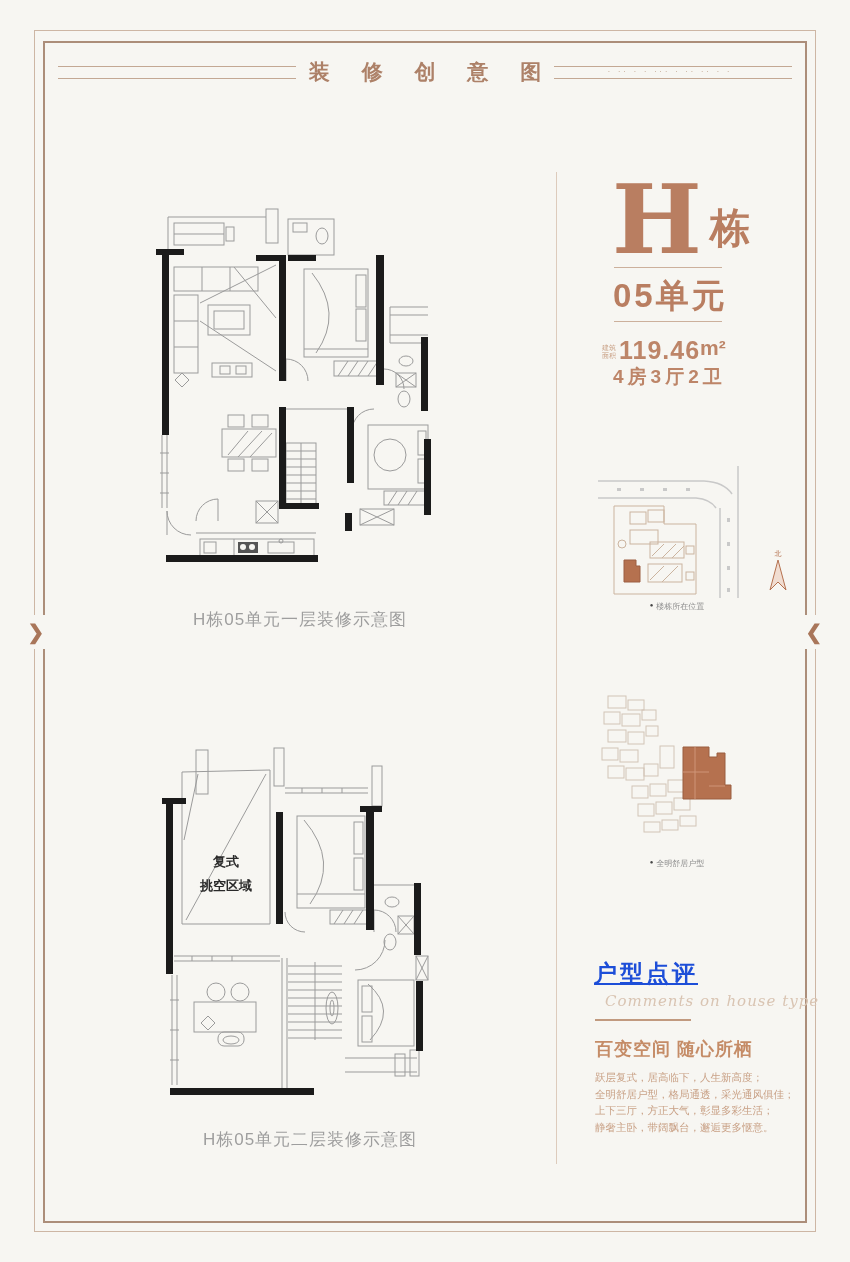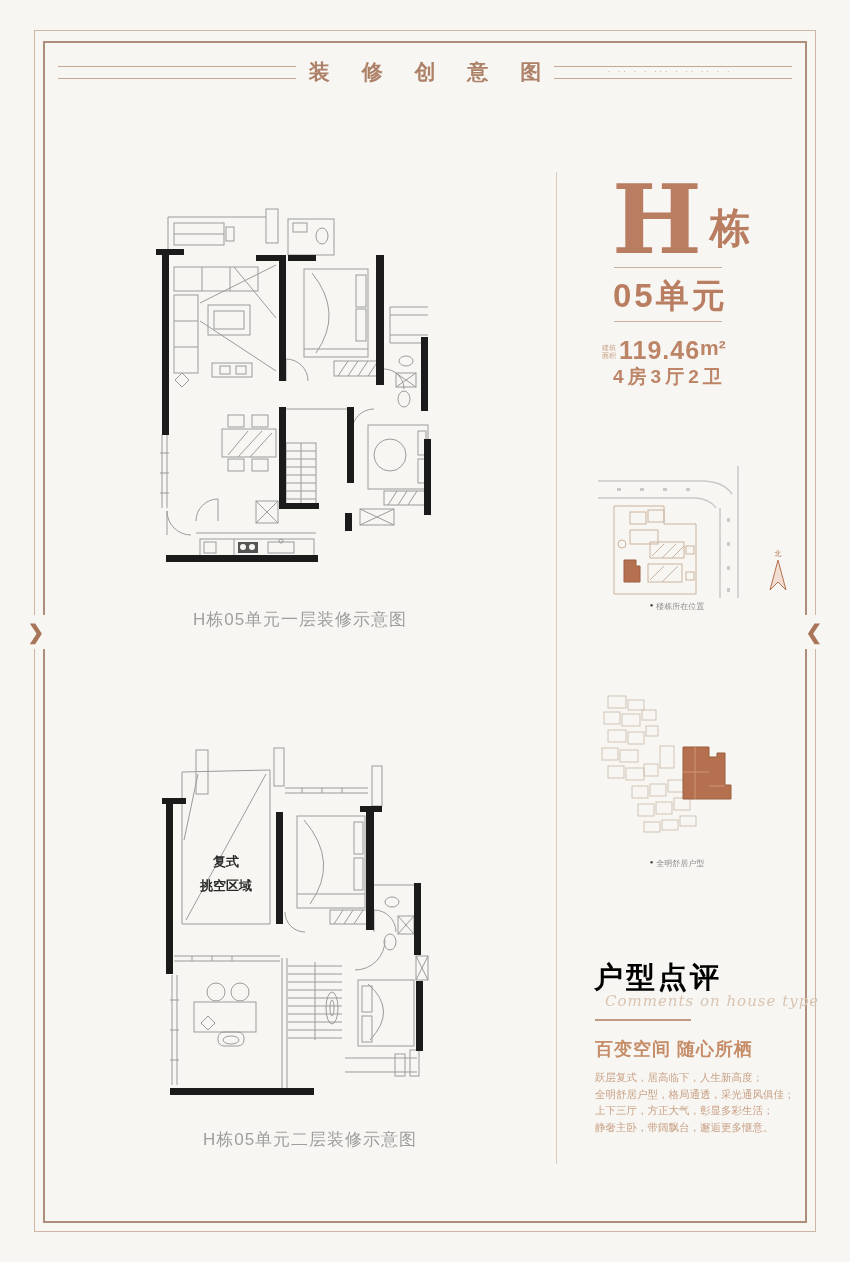--- a/index.html
+++ b/index.html
@@ -56,22 +56,22 @@
     color:#bd8568; letter-spacing:4px; }
 
   .site-map { position:absolute; left:592px; top:446px; }
   .tiny-caption { position:absolute; font-size:8px; color:#8d8d8d; width:170px; text-align:center; }
   .map-caption { left:592px; top:601px; }
   .plate { position:absolute; left:598px; top:694px; }
   .plate-caption { left:592px; top:858px; }
   .bullet { font-size:6px; vertical-align:2px; margin-right:3px; color:#444; }
 
   
-  .review-heading { position:absolute; left:594px; top:958px; font-size:29px; font-weight:bold;
-    color:#000000; letter-spacing:3px; }
+  .review-heading { position:absolute; left:594px; top:958px; font-size:23px; font-weight:bold;
+    color:#1d4ed8; letter-spacing:3px;text-decoration:underline; }
   .review-en { position:absolute; left:594px; top:992px; font-family:"DejaVu Serif", serif;
     font-style:italic; font-size:15px; color:#d9c4b2; letter-spacing:1px;margin-left:11px; }
   .review-rule { position:absolute; left:595px; top:1019px; width:96px; height:2px; background:#c19a7f; }
   .review-sub { position:absolute; left:595px; top:1037px; font-size:18px; font-weight:bold;
     color:#c58c67; letter-spacing:1px; }
   .review-lines { position:absolute; left:595px; top:1069px; width:218px;
     font-size:10.5px; line-height:16.5px; color:#c9a186; }
 </style>
 </head>
 <body>

